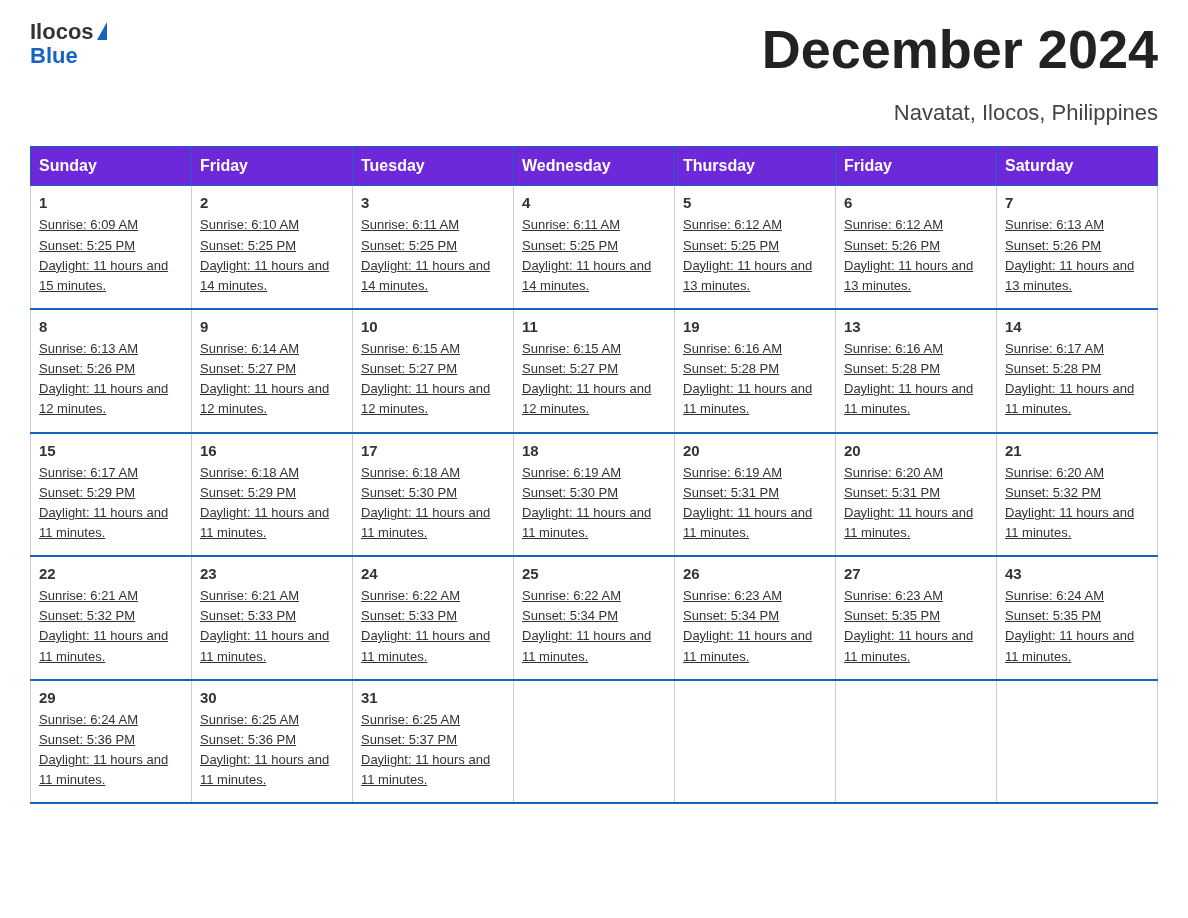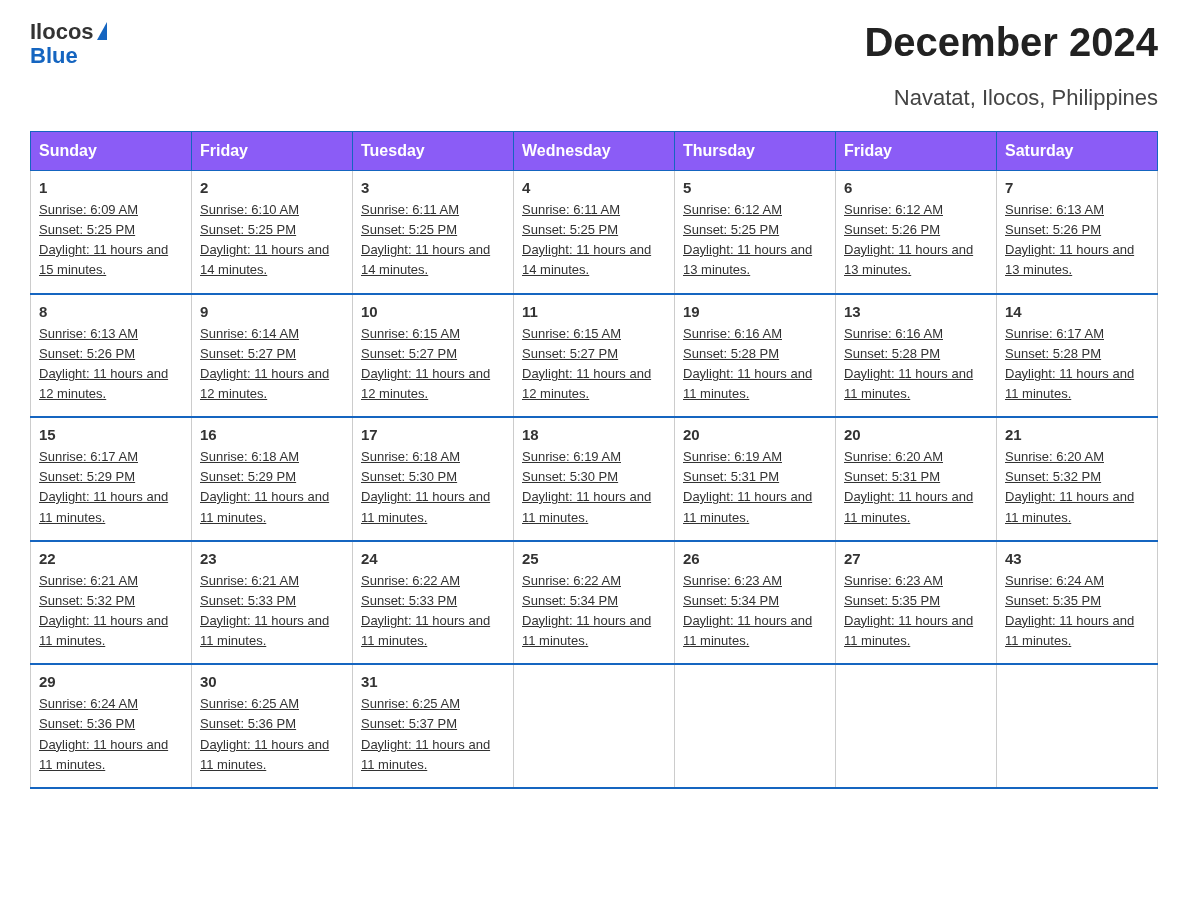--- a/index.html
+++ b/index.html
@@ -32,37 +32,37 @@
       border-left: 10px solid transparent;
       border-bottom: 18px solid #1565c0;
       vertical-align: middle;
       margin-left: 3px;
       margin-bottom: 4px;
     }
     .title-block {
       text-align: right;
     }
     .month-title {
-      font-size: 40px;
+      font-size: 54px;
       font-weight: bold;
       color: #222;
       line-height: 1.1;
     }
     .location {
       font-size: 22px;
       color: #444;
       margin-top: 21px;
     }
     table {
       width: 100%;
       border-collapse: collapse;
       table-layout: fixed;
     }
     thead tr th {
-      background-color: #8b5cf6;
+      background-color: #6d28d9;
       color: #fff;
       padding: 10px 8px;
       font-size: 16px;
       font-weight: bold;
       text-align: left;
       border: 1px solid #1565c0;
     }
     tbody tr td {
       border: 1px solid #ccc;
       vertical-align: top;

